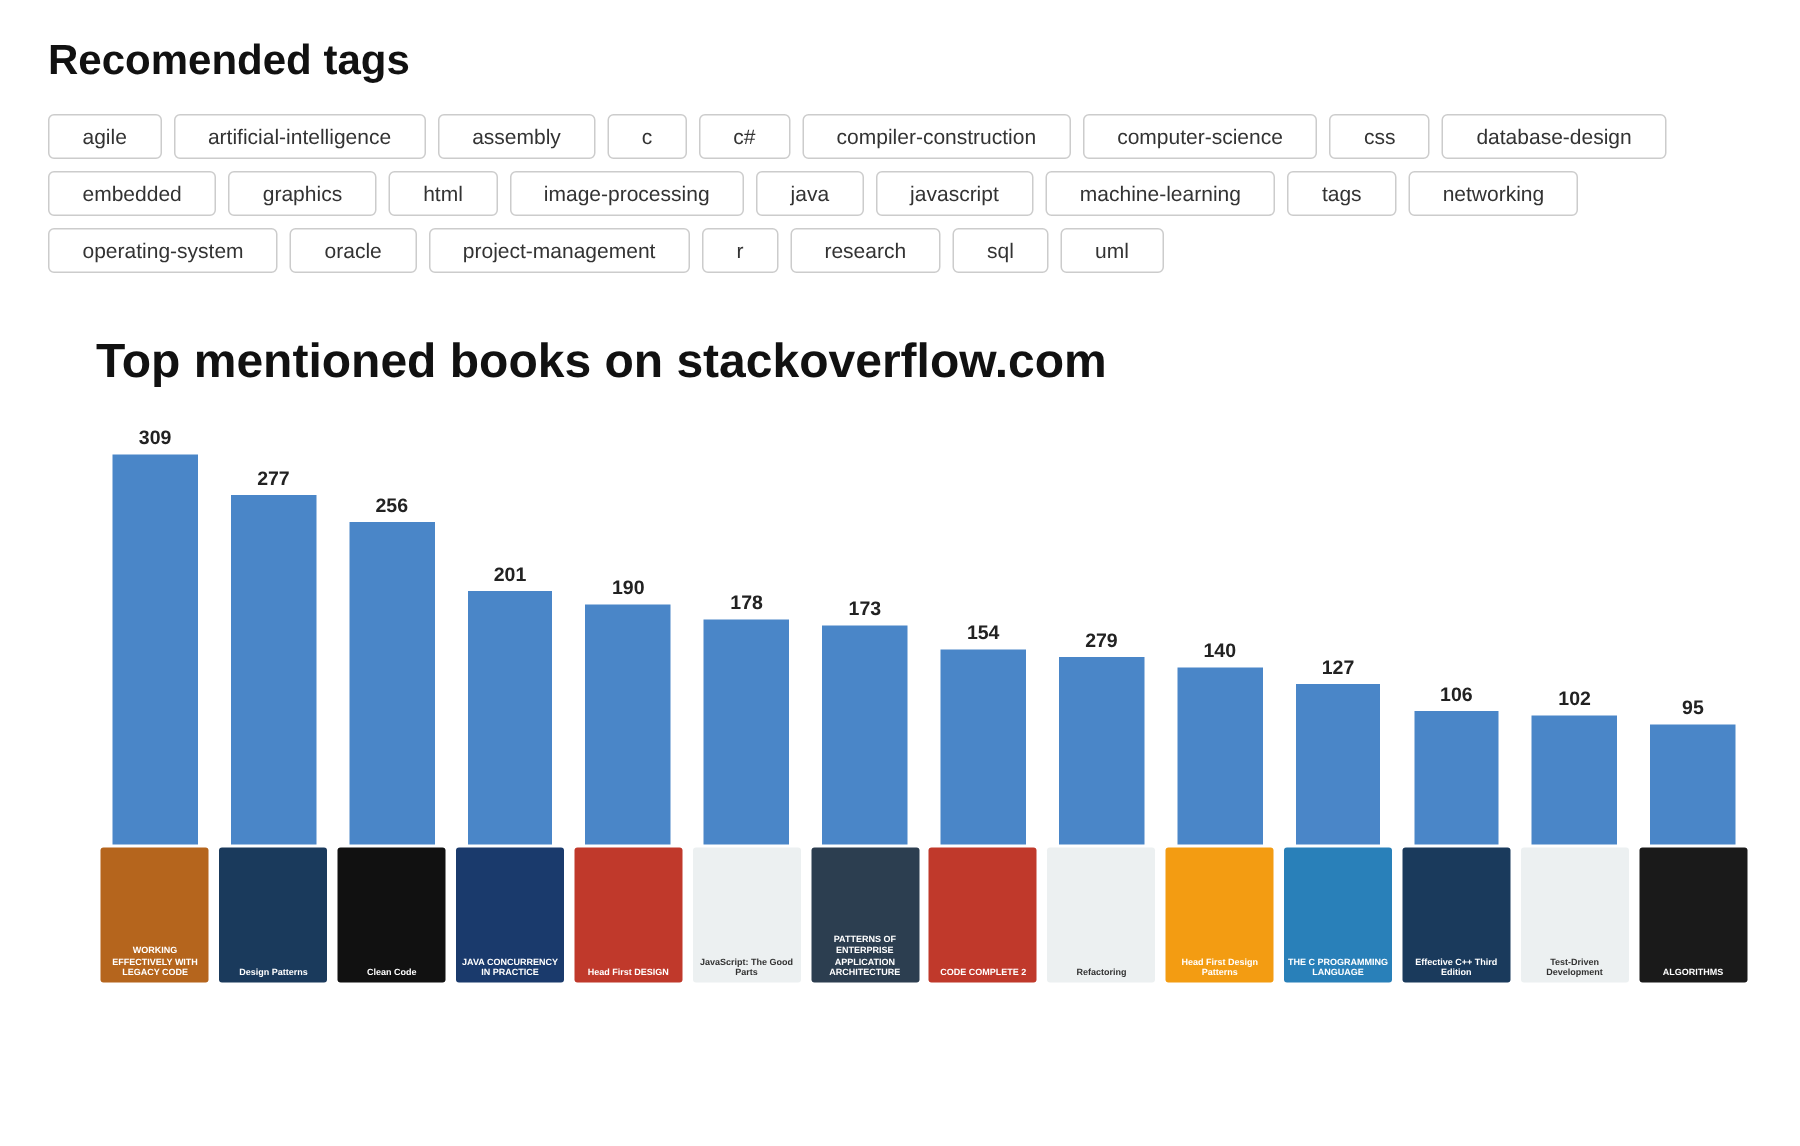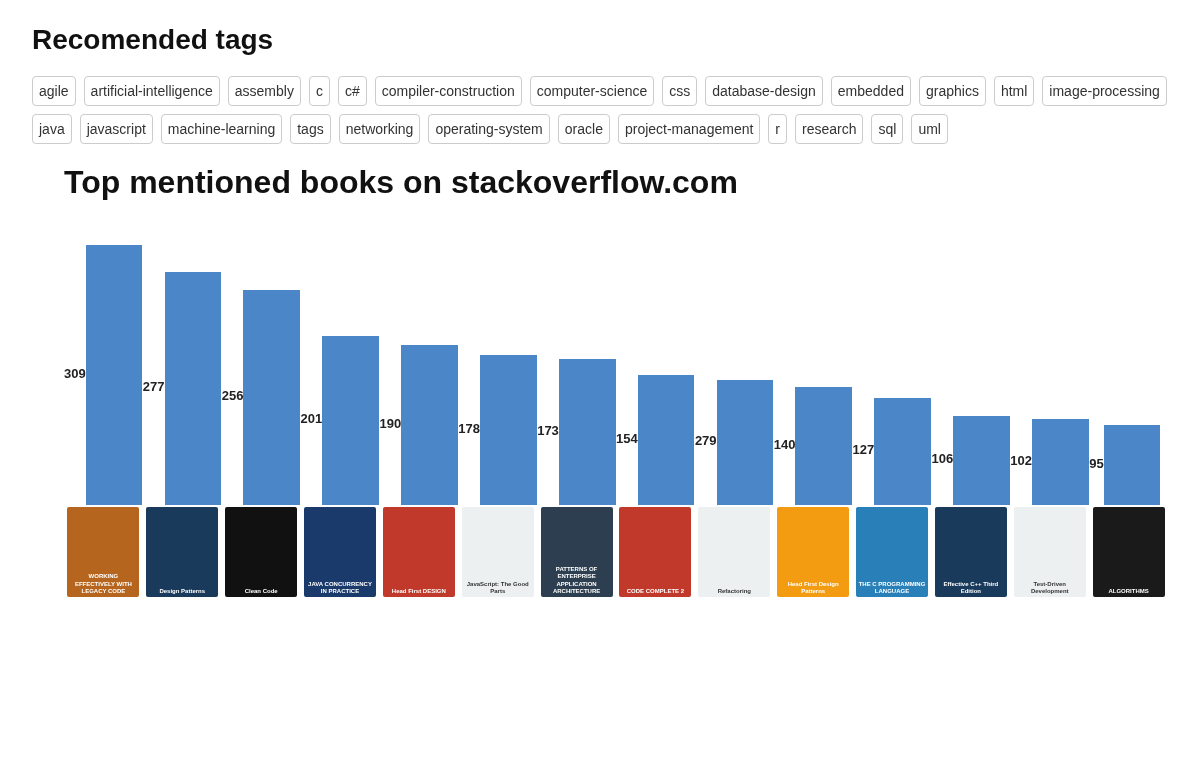--- a/index.html
+++ b/index.html
@@ -9,31 +9,31 @@
       color: #222;
       padding: 24px 32px;
     }
     h1.section-title {
       font-size: 28px;
       font-weight: 700;
       margin-bottom: 20px;
       color: #111;
     }
     .tags-section {
-      margin-bottom: 20px;
+      margin-bottom: 40px;
     }
     .tags-container {
       display: flex;
       flex-wrap: wrap;
       gap: 8px;
     }
     .tag-pill {
       border: 1px solid #ccc;
       border-radius: 4px;
-      padding: 6px 6px;
+      padding: 6px 22px;
       font-size: 14px;
       color: #333;
       cursor: pointer;
       background: #fff;
       user-select: none;
     }
     .books-section {
       margin-top: 8px;
       margin-left: 32px;
     }
@@ -45,21 +45,21 @@
     }
     .chart-area {
       display: flex;
       align-items: flex-end;
       gap: 0;
       height: 280px;
       margin-bottom: 0;
     }
     .bar-group {
       display: flex;
-      flex-direction: row;
+      flex-direction: column;
       align-items: center;
       flex: 1;
     }
     .bar-value {
       font-size: 13px;
       font-weight: 600;
       color: #222;
       margin-bottom: 4px;
     }
     .bar {

